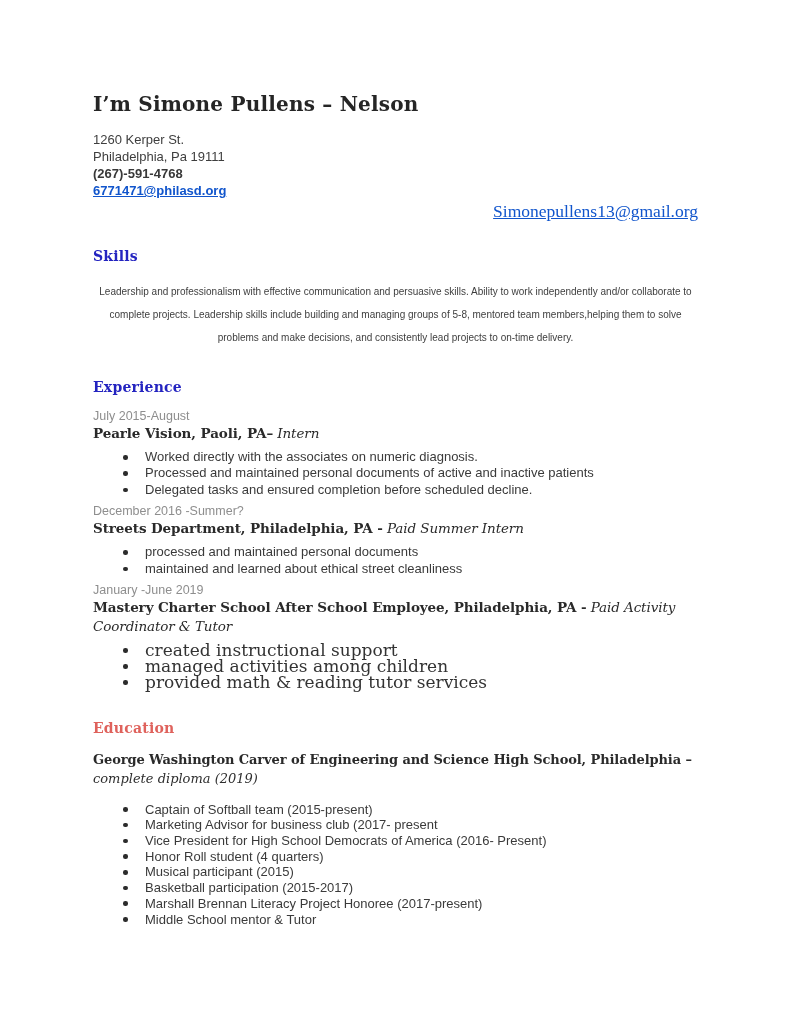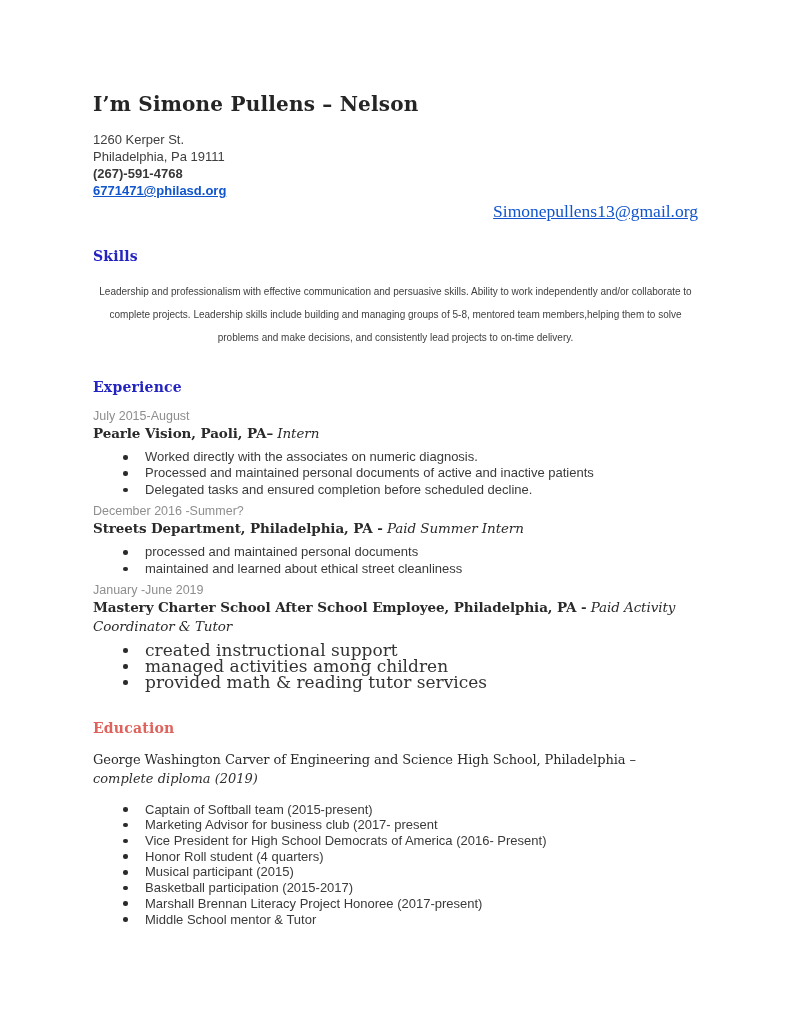--- a/index.html
+++ b/index.html
@@ -114,21 +114,21 @@
   }
   ul.bullets.serif li {
     font-family: "DejaVu Serif", serif;
     font-size: 17px;
     line-height: 16.2px;
     color: #333333;
   }
 
   .school-title {
     font-family: "DejaVu Serif", serif;
-    font-weight: 400;
+    font-weight: 700;
     font-size: 13px;
     line-height: 20px;
     letter-spacing: -0.1px;
     color: #2a2a2a;
     margin-top: 2px;
   }
   .school-detail {
     font-family: "DejaVu Serif", serif;
     font-style: italic;
     font-size: 13px;

